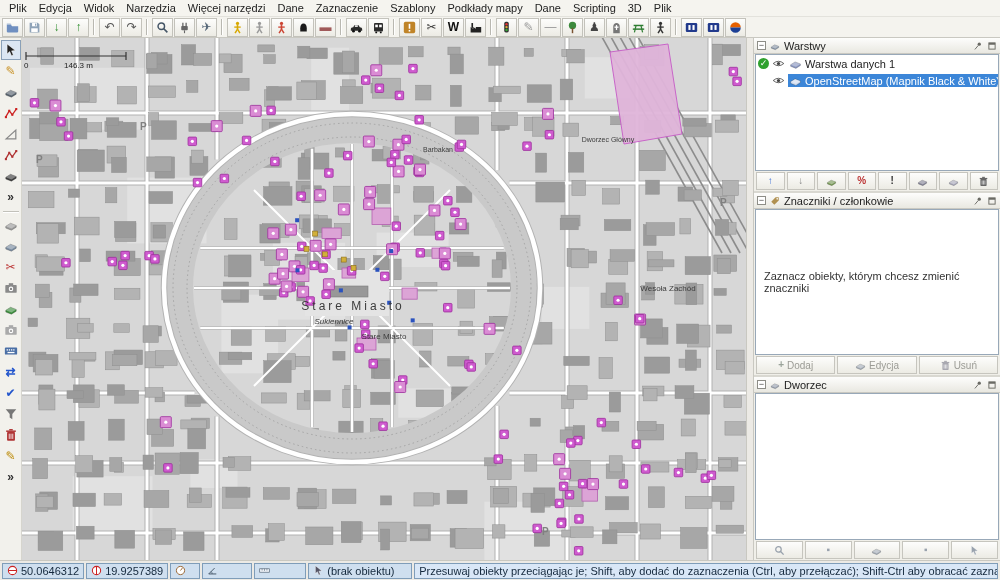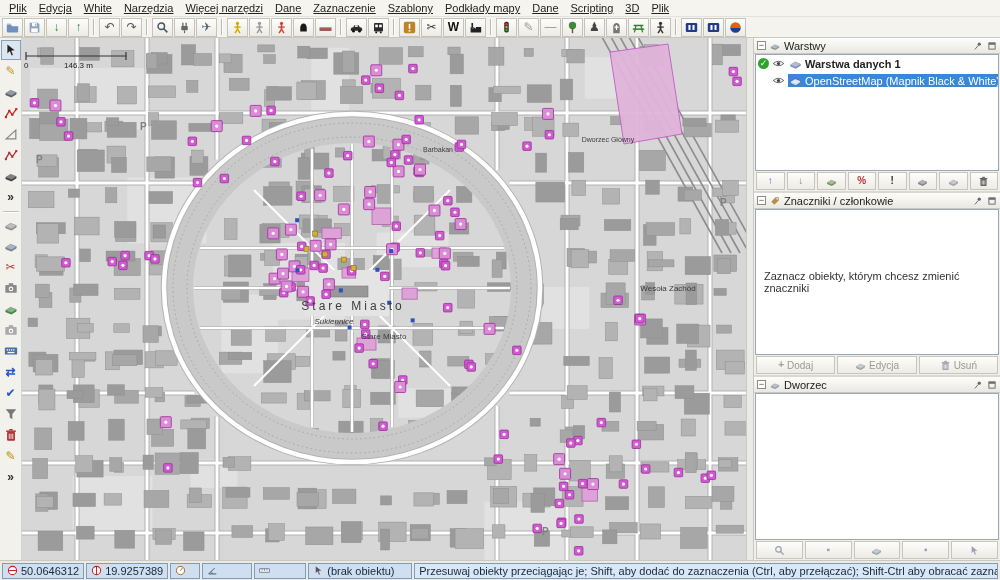--- a/index.html
+++ b/index.html
@@ -5,21 +5,21 @@
   * { box-sizing: border-box; margin: 0; padding: 0; }
   html,body { background:#777; }
   .app {
     position: relative; width: 1000px; height: 580px;
     background: #f2f1ec; outline: 1px solid #8f8f89; overflow: hidden;
     font-family: "Liberation Sans", sans-serif; font-size: 11px; color: #222;
   }
   
   .menubar { height:17px; display:flex; align-items:center; padding:0 3px;
     background:#f5f4ef; border-bottom:1px solid #e3e2dc; }
-  .menu-item { padding:1px 6px; cursor:default; white-space:nowrap;text-decoration:underline; }
+  .menu-item { padding:1px 6px; cursor:default; white-space:nowrap; }
   
   .toolbar { height:21px; display:flex; align-items:center; padding:0 2px;
     background:#f4f3ee; border-bottom:1px solid #c9c8c1; }
   .tbtn { width:21px; height:19px; flex:0 0 auto; border:1px solid #c3c2bb; margin:0 1px 0 0;
     background:linear-gradient(#fdfdfc,#ecebe4); display:flex; align-items:center; justify-content:center;
     font-size:12px; cursor:default; }
   .tsep { width:2px; height:16px; border-left:1px solid #b9b8b1; border-right:1px solid #ffffff;
     margin:0 4px 0 3px; flex:0 0 auto; }
   .preset-field { height:17px; min-width:150px; border:1px solid #8aa0b8; background:#fff;
     margin:0 4px; padding:0 5px; display:flex; align-items:center; white-space:nowrap; }
@@ -58,21 +58,21 @@
   .pbtn .ic { width:11px; height:11px; }
   .pbtn.disabled { color:#9b9b95; }
   
   .layer-row { height:17px; display:flex; align-items:center; gap:3px; padding:0 2px; white-space:nowrap; }
   .layer-row .ic { width:13px; height:13px; flex:0 0 13px; }
   .chk { width:11px; height:11px; flex:0 0 11px; border-radius:50%; background:#2fa12f; color:#fff;
     font-size:9px; line-height:11px; text-align:center; }
   .spacer11 { width:11px; flex:0 0 11px; }
   .rowmain { display:flex; align-items:center; gap:3px; padding:0 3px 0 1px; }
   .rowmain.sel { background:#3c86d8; color:#fff; }
-  .bold { font-weight:bold; }
+  .bold { font-weight:normal; }
   .tags-message { position:absolute; inset:0; display:flex; align-items:center; padding:0 8px; color:#333; }
   
   .statusbar { position:absolute; left:0; right:0; bottom:0; height:20px; background:#eceae5;
     border-top:1px solid #c9c8c1; display:flex; align-items:center; gap:2px; padding:1px 2px; }
   .sseg { height:16px; border:1px solid #7f9db9; background:#cfdfef; color:#14283c;
     display:flex; align-items:center; gap:3px; padding:0 4px; white-space:nowrap; overflow:hidden; }
   .sseg .ic { width:11px; height:11px; flex:0 0 11px; }
   #seg-help { flex:1; background:#d9e7f7; }
 </style>
 </head>
@@ -246,21 +246,21 @@
         <line x1="11.5" y1="5.5" x2="11.5" y2="8" stroke="#556677" stroke-width="0.9"></line>
       </symbol>
 </defs>
 </svg>
 
 <div class="app">
 
   <div class="menubar" id="menubar">
       <div class="menu-item">Plik</div>
       <div class="menu-item">Edycja</div>
-      <div class="menu-item">White</div>
+      <div class="menu-item">Widok</div>
       <div class="menu-item">Narzędzia</div>
       <div class="menu-item">Więcej narzędzi</div>
       <div class="menu-item">Dane</div>
       <div class="menu-item">Zaznaczenie</div>
       <div class="menu-item">Szablony</div>
       <div class="menu-item">Podkłady mapy</div>
       <div class="menu-item">Dane</div>
       <div class="menu-item">Scripting</div>
       <div class="menu-item">3D</div>
       <div class="menu-item">Plik</div>

